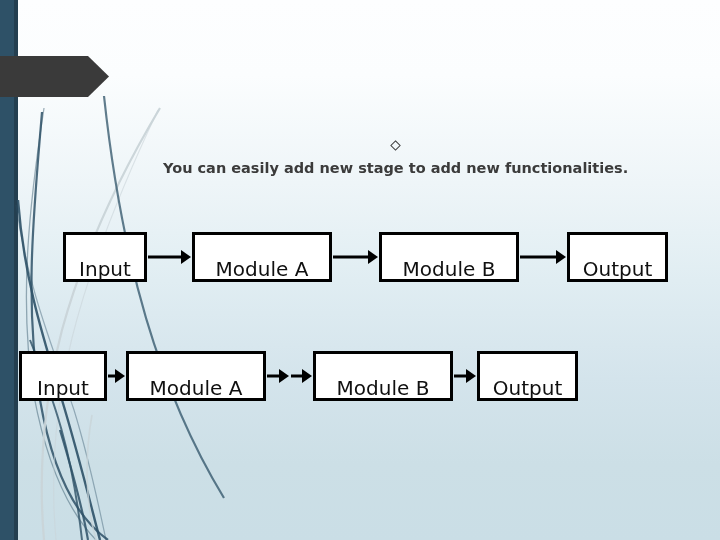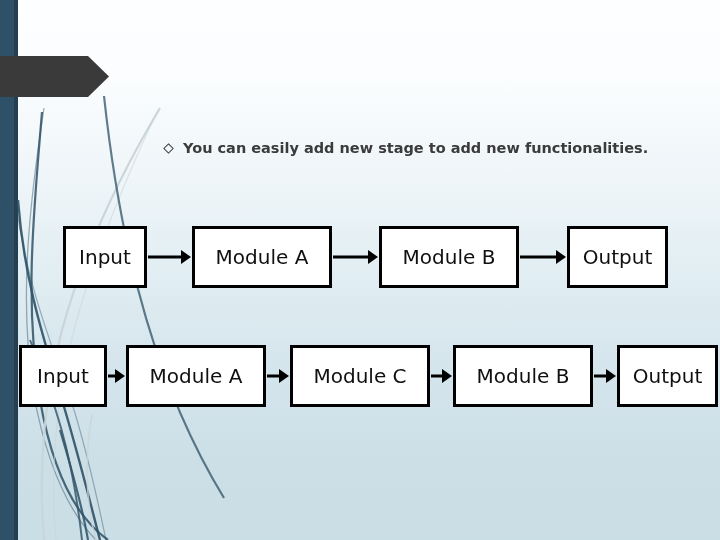--- a/index.html
+++ b/index.html
@@ -80,20 +80,21 @@
   }
 
   
   .bullet-row {
     position: absolute;
     left: 163px;
     top: 140px;
     display: flex;
     align-items: center;
     gap: 9px;
+    flex-direction: column;
   }
   .bullet-diamond {
     width: 11px;
     height: 11px;
     flex: 0 0 auto;
   }
   .bullet-text {
     font-size: 14.5px;
     color: #3b3b3b;
     font-weight: 600;
@@ -105,25 +106,25 @@
   .flow-row {
     position: absolute;
     display: flex;
     align-items: center;
   }
   #row-1 { left: 63px;  top: 226px; }
   #row-2 { left: 19px;  top: 345px; }
 
   .node-box {
     box-sizing: border-box;
-    height: 62px;
+    height: 50px;
     border: 3px solid #000000;
     background: #ffffff;
     display: flex;
-    align-items: center;
+    align-items: flex-end;
     justify-content: center;
     flex: 0 0 auto;
   }
   .node-label {
     font-size: 20px;
     color: #101010;
     font-family: "DejaVu Sans", sans-serif;
     font-weight: 400;
     line-height: 1;
     white-space: nowrap;
@@ -214,23 +215,20 @@
       </div>
       <div class="node-box" style="width: 140px;">
         <span class="node-label">Module A</span>
       </div>
       <div class="connector" style="width: 24px;">
         <svg width="22" height="20" viewBox="0 0 22 20">
           <line x1="0" y1="10" x2="13" y2="10" stroke="#000" stroke-width="3"></line>
           <polygon points="12,3 22,10 12,17" fill="#000"></polygon>
         </svg>
       </div>
-      <div class="node-box" style="width: 140px;">
-        <span class="node-label">Module C</span>
-      </div>
       <div class="connector" style="width: 23px;">
         <svg width="21" height="20" viewBox="0 0 21 20">
           <line x1="0" y1="10" x2="12" y2="10" stroke="#000" stroke-width="3"></line>
           <polygon points="11,3 21,10 11,17" fill="#000"></polygon>
         </svg>
       </div>
       <div class="node-box" style="width: 140px;">
         <span class="node-label">Module B</span>
       </div>
       <div class="connector" style="width: 24px;">

